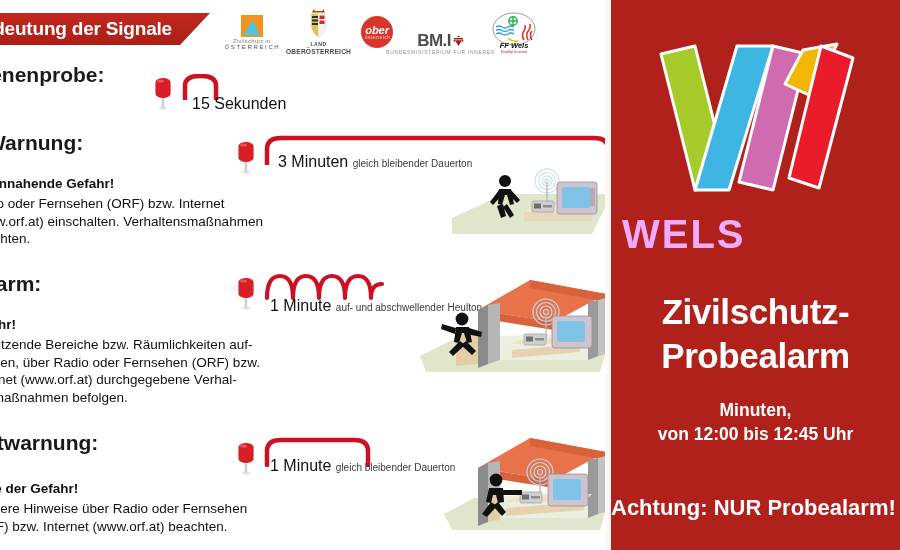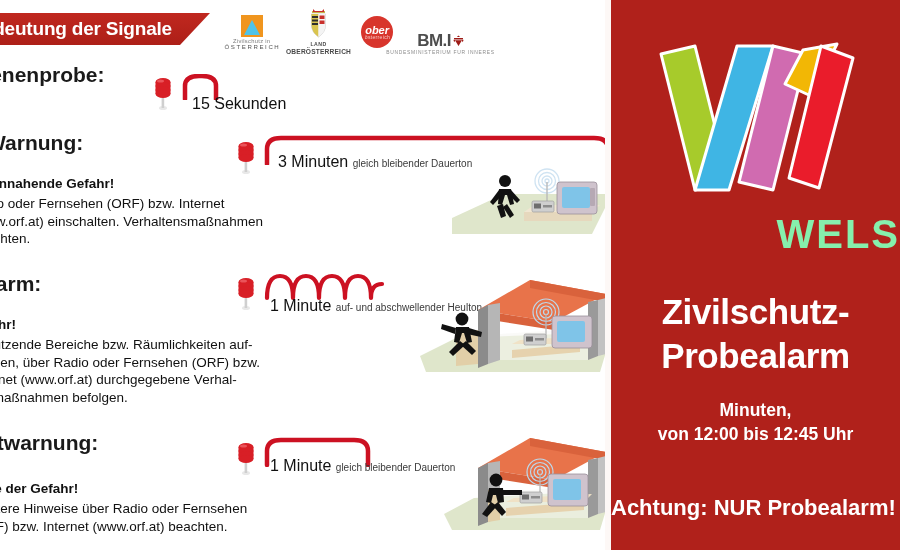--- a/index.html
+++ b/index.html
@@ -72,22 +72,22 @@
   .scene{position:absolute;}
 
   
   .right{
     position:absolute;left:611px;top:0;width:289px;height:550px;
     background:#b0211b;overflow:hidden;
   }
   .gap{position:absolute;left:605px;top:0;width:6px;height:550px;background:#fdf8f6;}
   .wels-logo{position:absolute;left:50%;top:36px;transform:translateX(-50%);width:210px;height:160px;}
   .wels-word{
-    position:absolute;left:0;right:0;top:212px;text-align:right;
-    color:#86efac;font-weight:bold;font-size:40px;letter-spacing:2px;margin-left:11px;
+    position:absolute;left:0;right:0;top:212px;text-align:left;
+    color:#f0abfc;font-weight:bold;font-size:40px;letter-spacing:2px;margin-left:11px;
   }
   .zs-title{
     position:absolute;left:0;right:0;top:290px;text-align:center;
     color:#fff;font-weight:bold;font-size:35px;line-height:44px;letter-spacing:-0.4px;
   }
   .dates{
     position:absolute;left:0;right:0;top:398px;text-align:center;
     color:#fff;font-weight:bold;font-size:17.5px;line-height:24px;
   }
   .achtung{
@@ -141,20 +141,42 @@
           <div class="big">BM.I</div>
           <svg width="11" height="12" viewBox="0 0 11 12">
             <path d="M5.5 0.5 l1.6 1.4 h-3.2 z" fill="#9e1b16"></path>
             <path d="M1 3 h9 v1.6 h-9 z M2 5.2 h7 l-3.5 5.8 z" fill="#9e1b16"></path>
             <path d="M0.4 4.8 l2 .4 -1.2 2 z M10.6 4.8 l-2 .4 1.2 2 z" fill="#9e1b16"></path>
           </svg>
         </div>
         <div class="sub">BUNDESMINISTERIUM FÜR INNERES</div>
       </div>
 
+      <div class="logo lg-ff">
+        <svg width="52" height="44" viewBox="0 0 52 44">
+          <ellipse cx="26" cy="19" rx="21" ry="16" fill="none" stroke="#9a9a9a" stroke-width="1"></ellipse>
+          <g fill="none" stroke="#2bb24b" stroke-width="1.4">
+            <circle cx="25" cy="11" r="4.2"></circle>
+            <path d="M25 7 v8 M21 11 h8"></path>
+          </g>
+          <g stroke="#2e9cd6" stroke-width="1.3" fill="none">
+            <path d="M8 17 q3 -2 6 0 t6 0 t6 0"></path>
+            <path d="M8 20.5 q3 -2 6 0 t6 0 t6 0"></path>
+            <path d="M8 24 q3 -2 6 0 t6 0 t6 0"></path>
+          </g>
+          <g fill="none" stroke="#d8352c" stroke-width="1.6">
+            <path d="M36 30 q-3 -5 0 -9 q2 -3 1 -6"></path>
+            <path d="M40 30 q-3 -6 1 -10 q2 -3 1 -6"></path>
+            <path d="M44 30 q-3 -5 0 -9"></path>
+          </g>
+          <path d="M20 28 q4 4 10 3" fill="none" stroke="#f2b705" stroke-width="1.4"></path>
+          <text x="26" y="38" font-family="Liberation Sans, sans-serif" font-size="7.5" font-weight="bold" font-style="italic" fill="#111" text-anchor="middle">FF Wels</text>
+          <text x="26" y="42.5" font-family="Liberation Sans, sans-serif" font-size="2.8" fill="#b12018" text-anchor="middle">Freiwillige Feuerwehr</text>
+        </svg>
+      </div>
     </div>
 
     <div class="sec">
       <div class="sec-title" style="left:-18px;top:63px;">renenprobe:</div>
 
       <svg class="siren" style="left:150px;top:72px;" viewBox="0 0 26 40">
         <ellipse cx="13" cy="36" rx="4" ry="2" fill="#e8e8e8"></ellipse>
         <rect x="11.6" y="24" width="2.6" height="12" fill="#cfcfcf"></rect>
         <g fill="#d81f26">
           <ellipse cx="13" cy="10" rx="7.5" ry="4"></ellipse>

